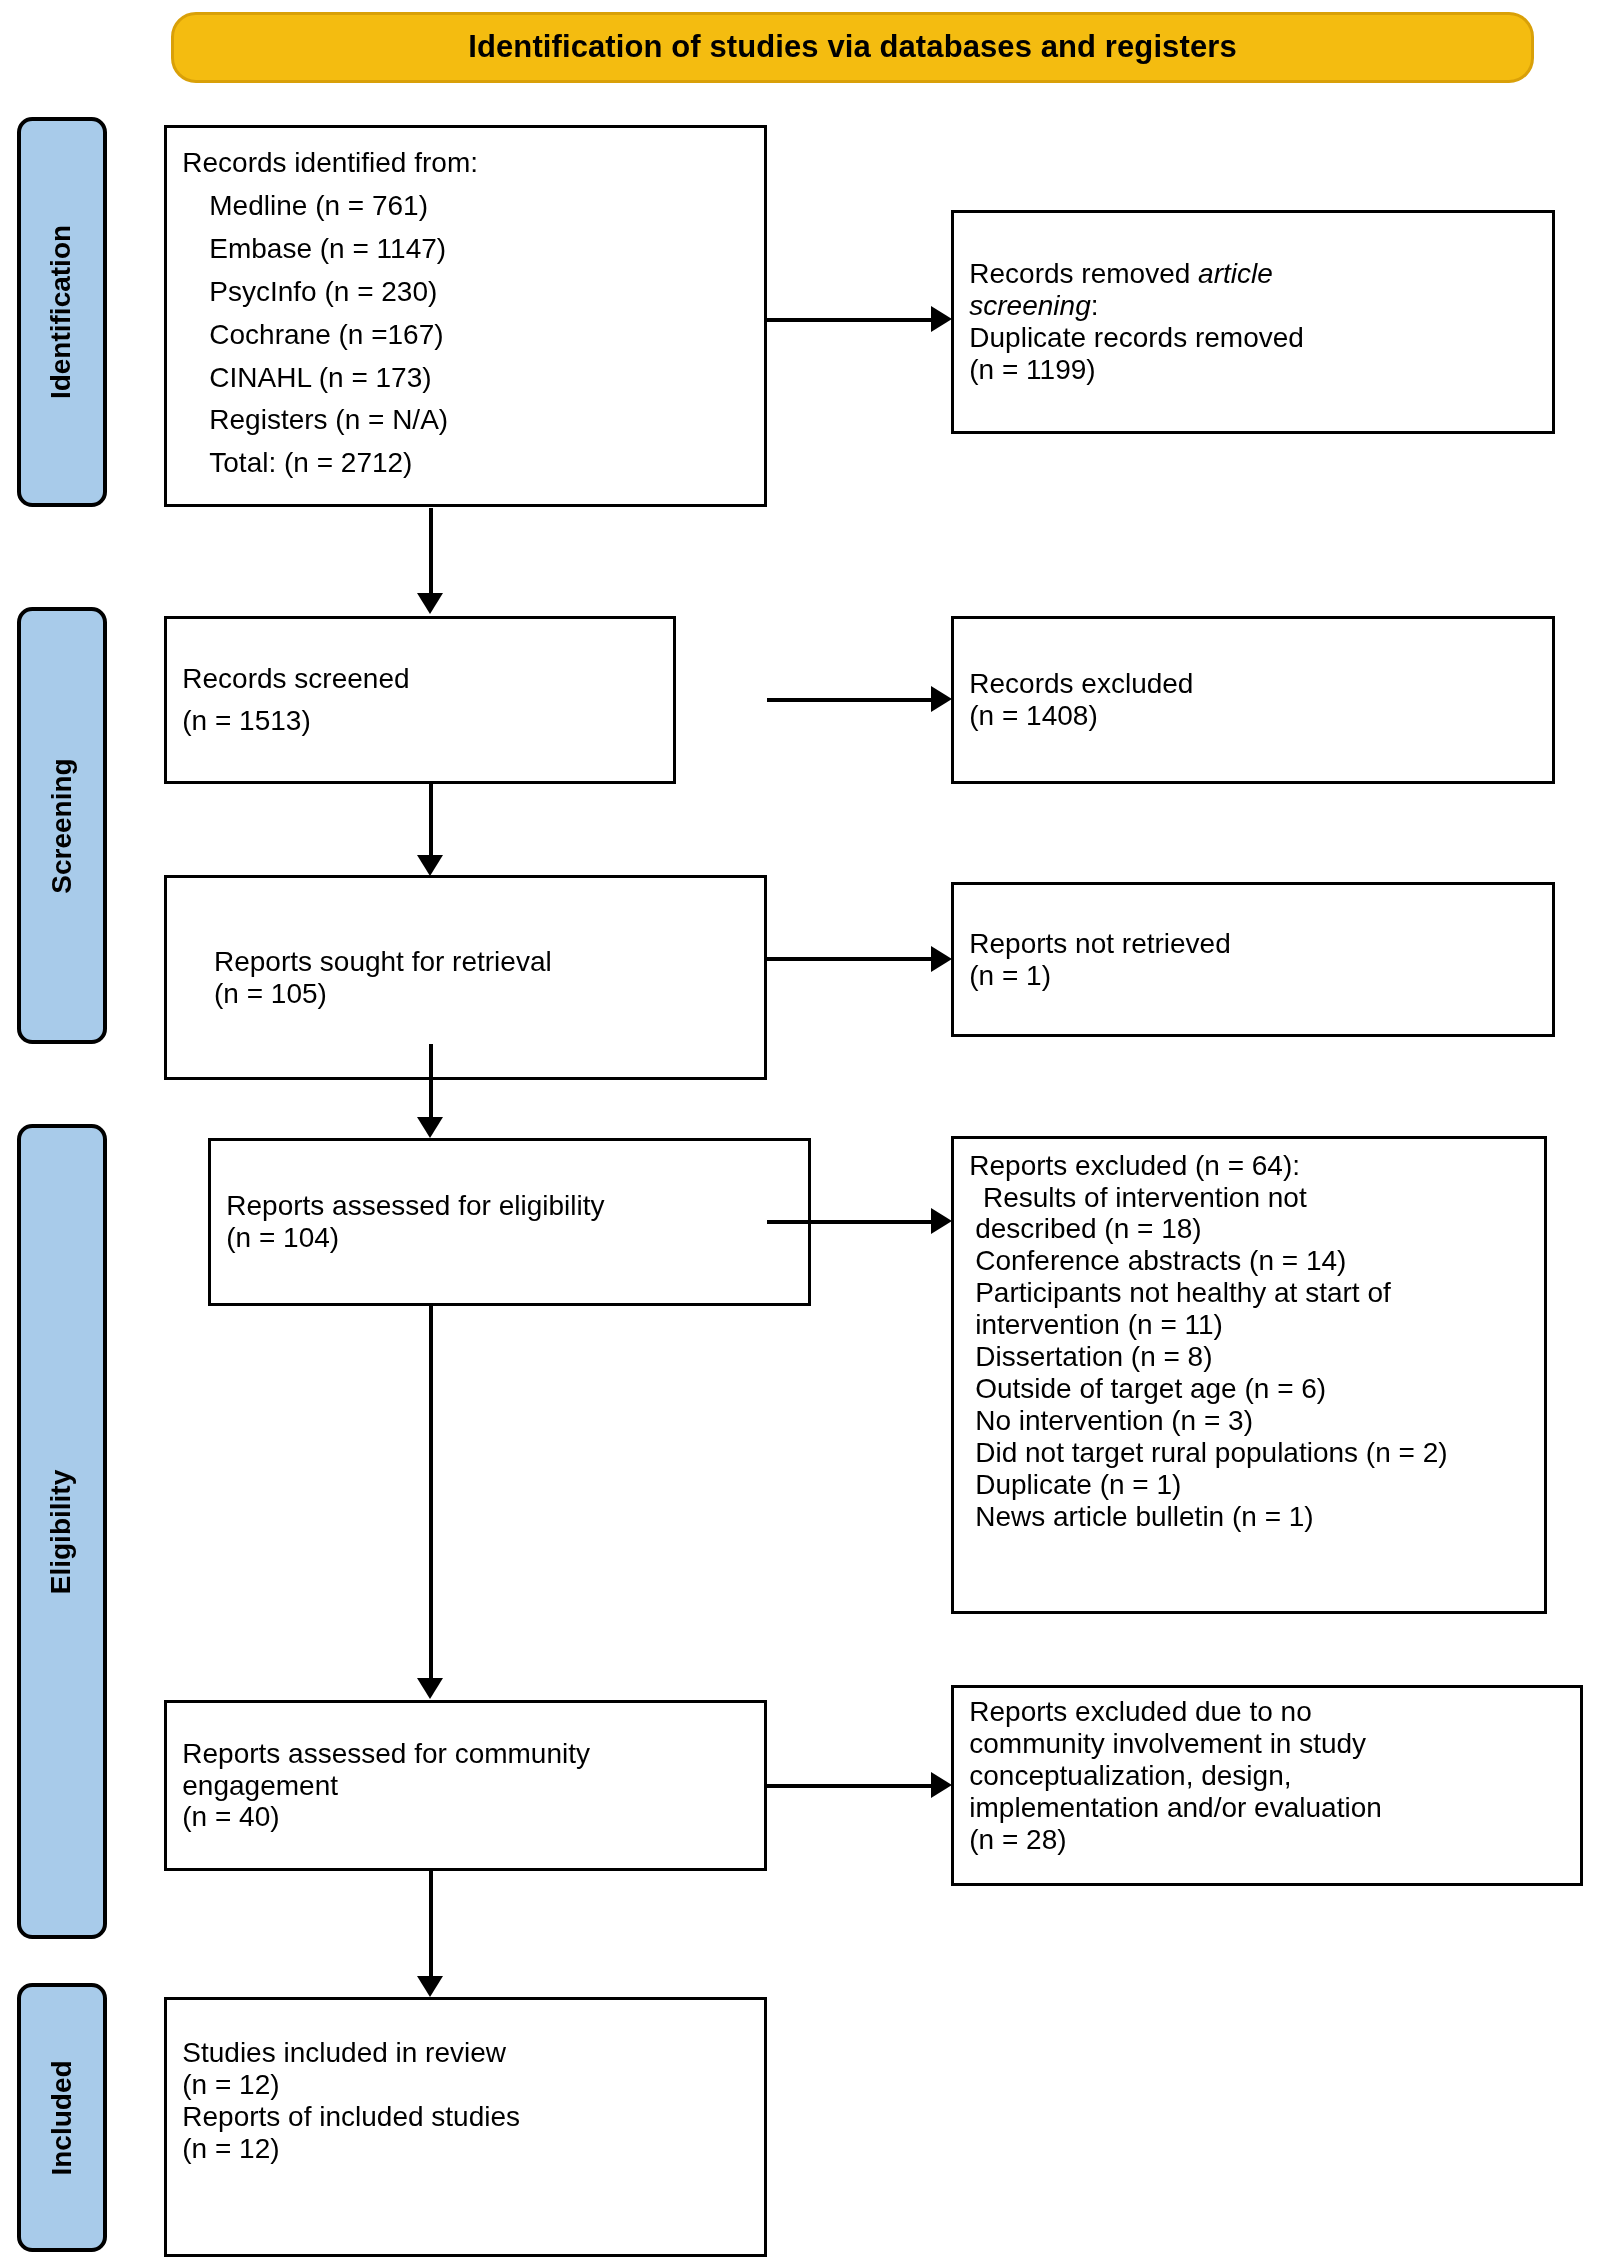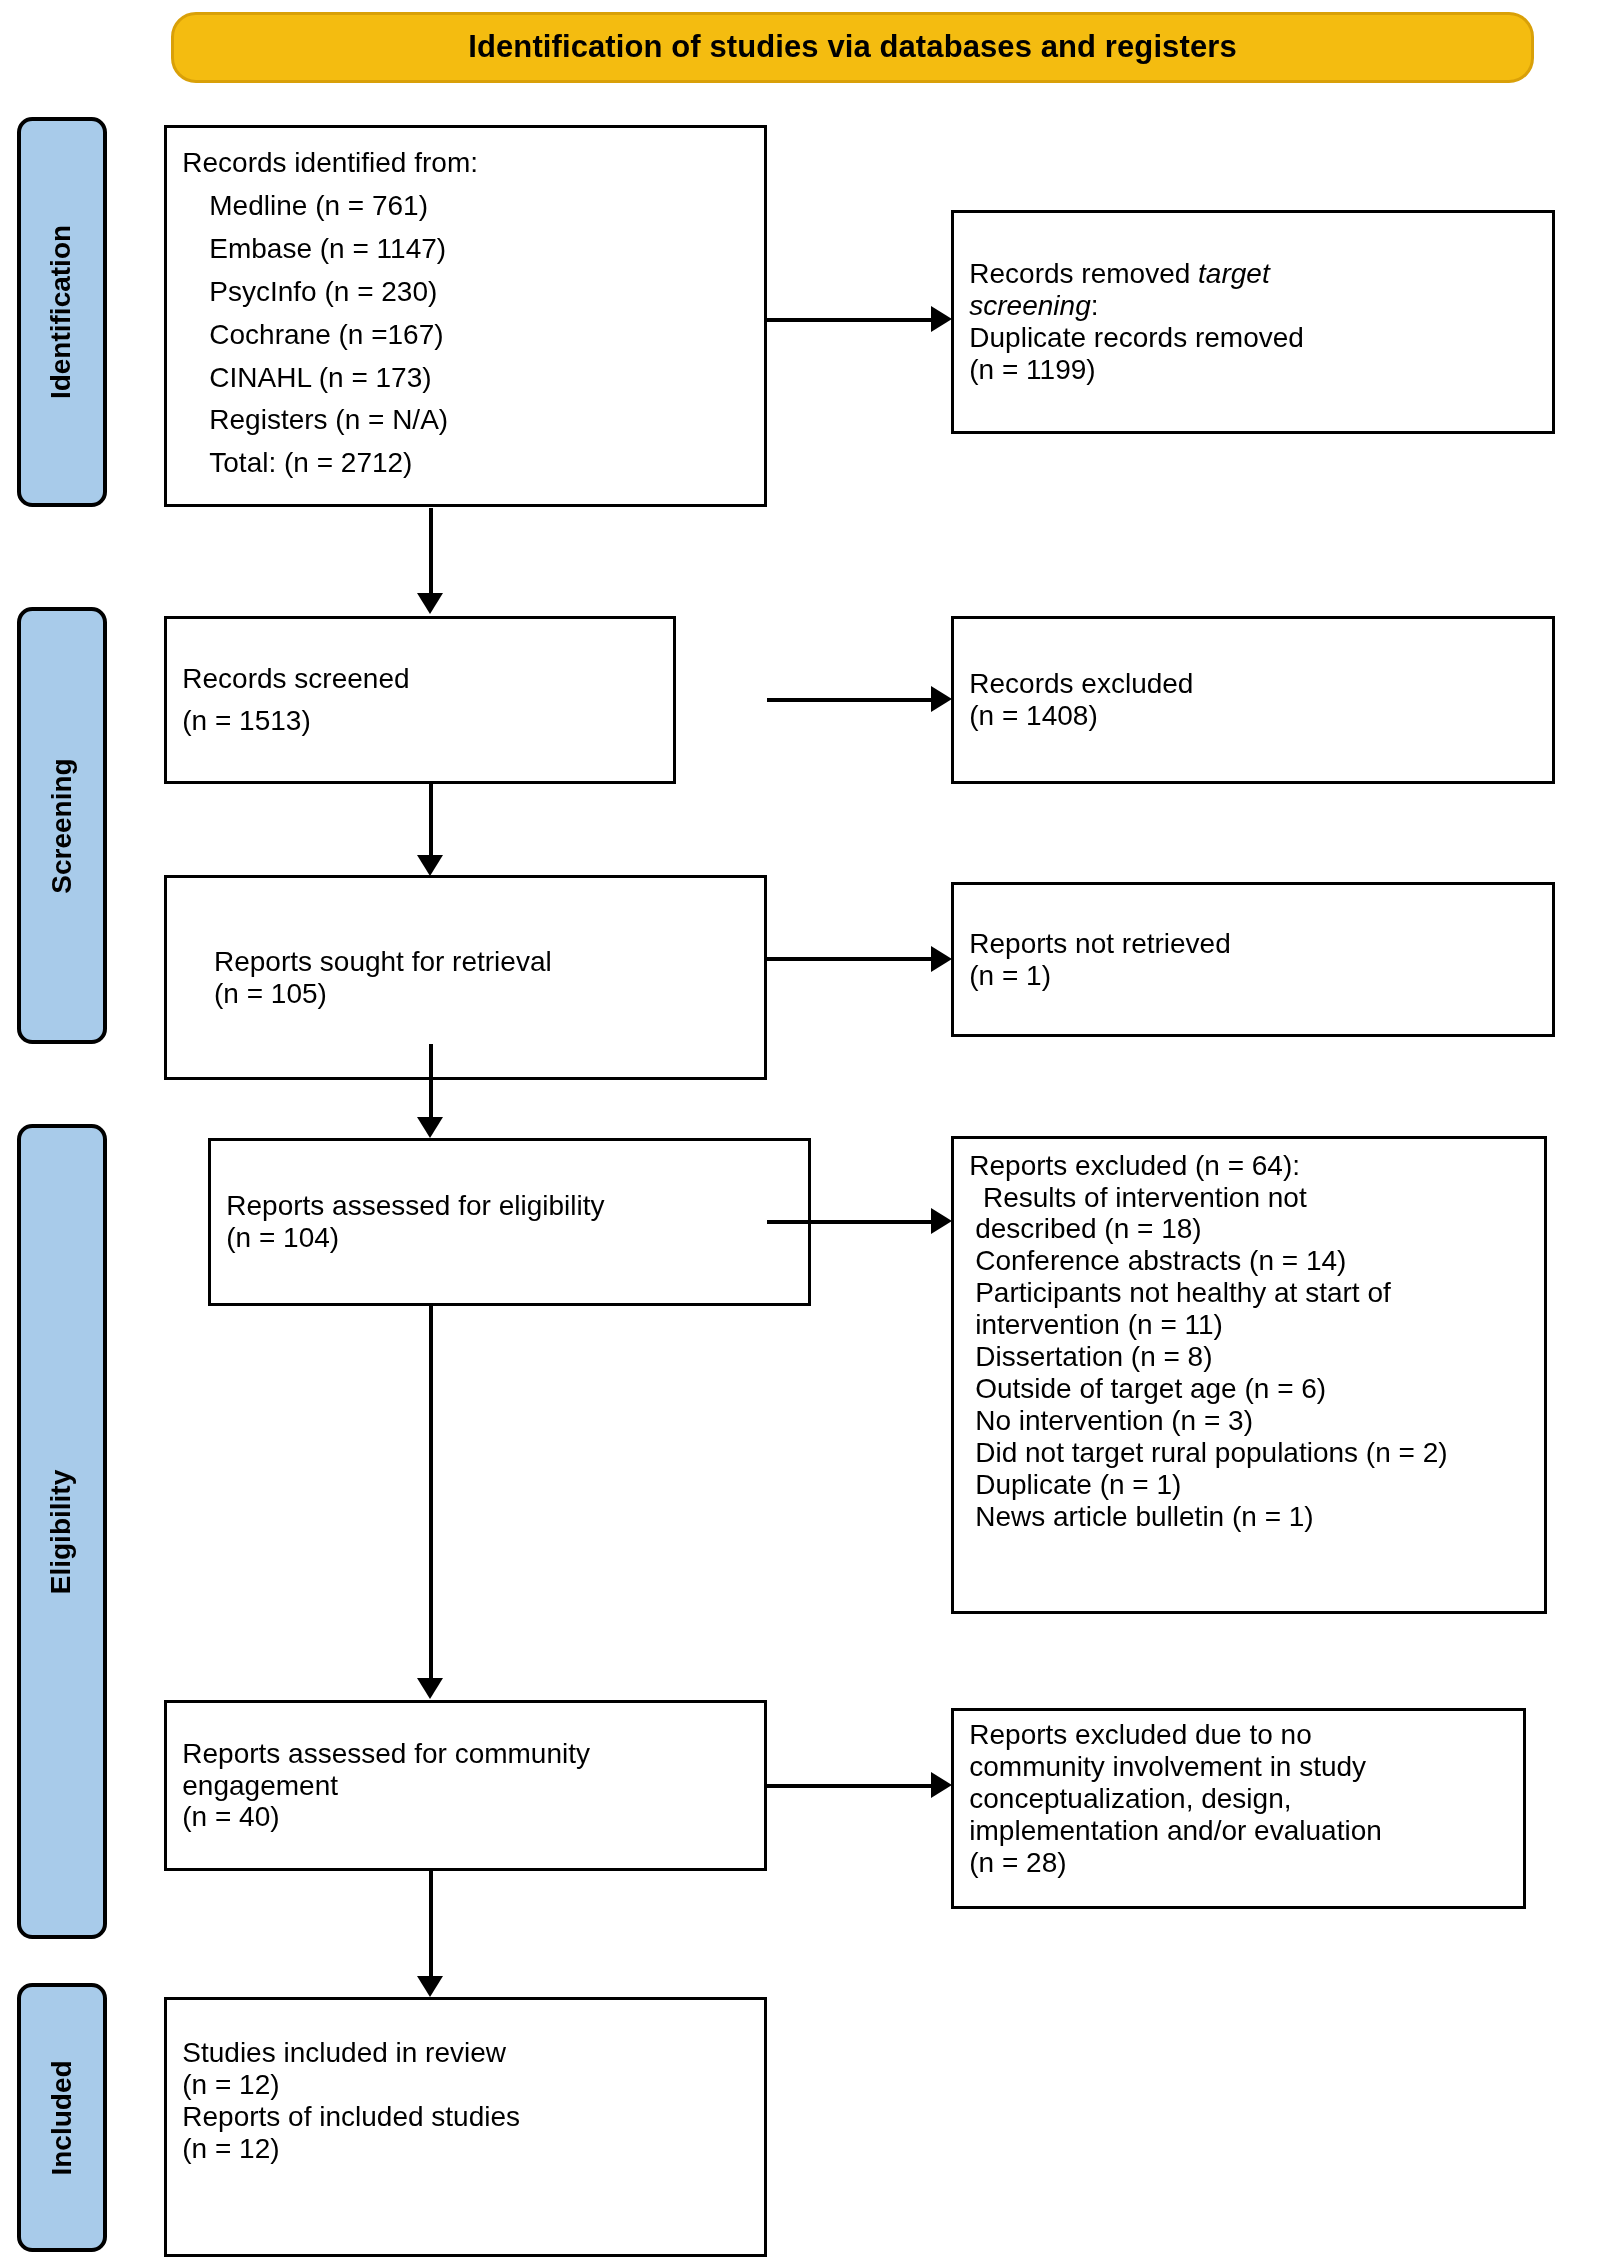--- a/index.html
+++ b/index.html
@@ -143,21 +143,21 @@
     <div class="line indent">Medline (n = 761)</div>
     <div class="line indent">Embase (n = 1147)</div>
     <div class="line indent">PsycInfo (n = 230)</div>
     <div class="line indent">Cochrane (n =167)</div>
     <div class="line indent">CINAHL (n = 173)</div>
     <div class="line indent">Registers (n = N/A)</div>
     <div class="line indent">Total: (n = 2712)</div>
   </div>
 
   <div class="fbox" style="left:951px; top:210px; width:604px; height:224px;">
-    <div class="line"><span>Records removed </span><em>target</em></div>
+    <div class="line"><span>Records removed </span><em>article</em></div>
     <div class="line"><em>screening</em><span>:</span></div>
     <div class="line">Duplicate records removed</div>
     <div class="line">(n = 1199)</div>
   </div>
 
   <div class="fbox" style="left:164px; top:616px; width:512px; height:168px;gap:10px;">
     <div class="line">Records screened</div>
     <div class="line">(n = 1513)</div>
   </div>
 
@@ -195,21 +195,21 @@
     <div class="line indent-small">Duplicate (n = 1)</div>
     <div class="line indent-small">News article bulletin (n = 1)</div>
   </div>
 
   <div class="fbox" style="left:164px; top:1700px; width:603px; height:171px;">
     <div class="line">Reports assessed for community</div>
     <div class="line">engagement</div>
     <div class="line">(n = 40)</div>
   </div>
 
-  <div class="fbox" style="left:951px; top:1685px; width:575px; height:201px; justify-content:flex-start; padding-top:8.3px;margin-top:23px;">
+  <div class="fbox" style="left:951px; top:1685px; width:632px; height:201px; justify-content:flex-start; padding-top:8.3px;">
     <div class="line">Reports excluded due to no</div>
     <div class="line">community involvement in study</div>
     <div class="line">conceptualization, design,</div>
     <div class="line">implementation and/or evaluation</div>
     <div class="line">(n = 28)</div>
   </div>
 
   <div class="fbox" style="left:164px; top:1997px; width:603px; height:260px; justify-content:flex-start; padding-top:37px;">
     <div class="line">Studies included in review</div>
     <div class="line">(n = 12)</div>

